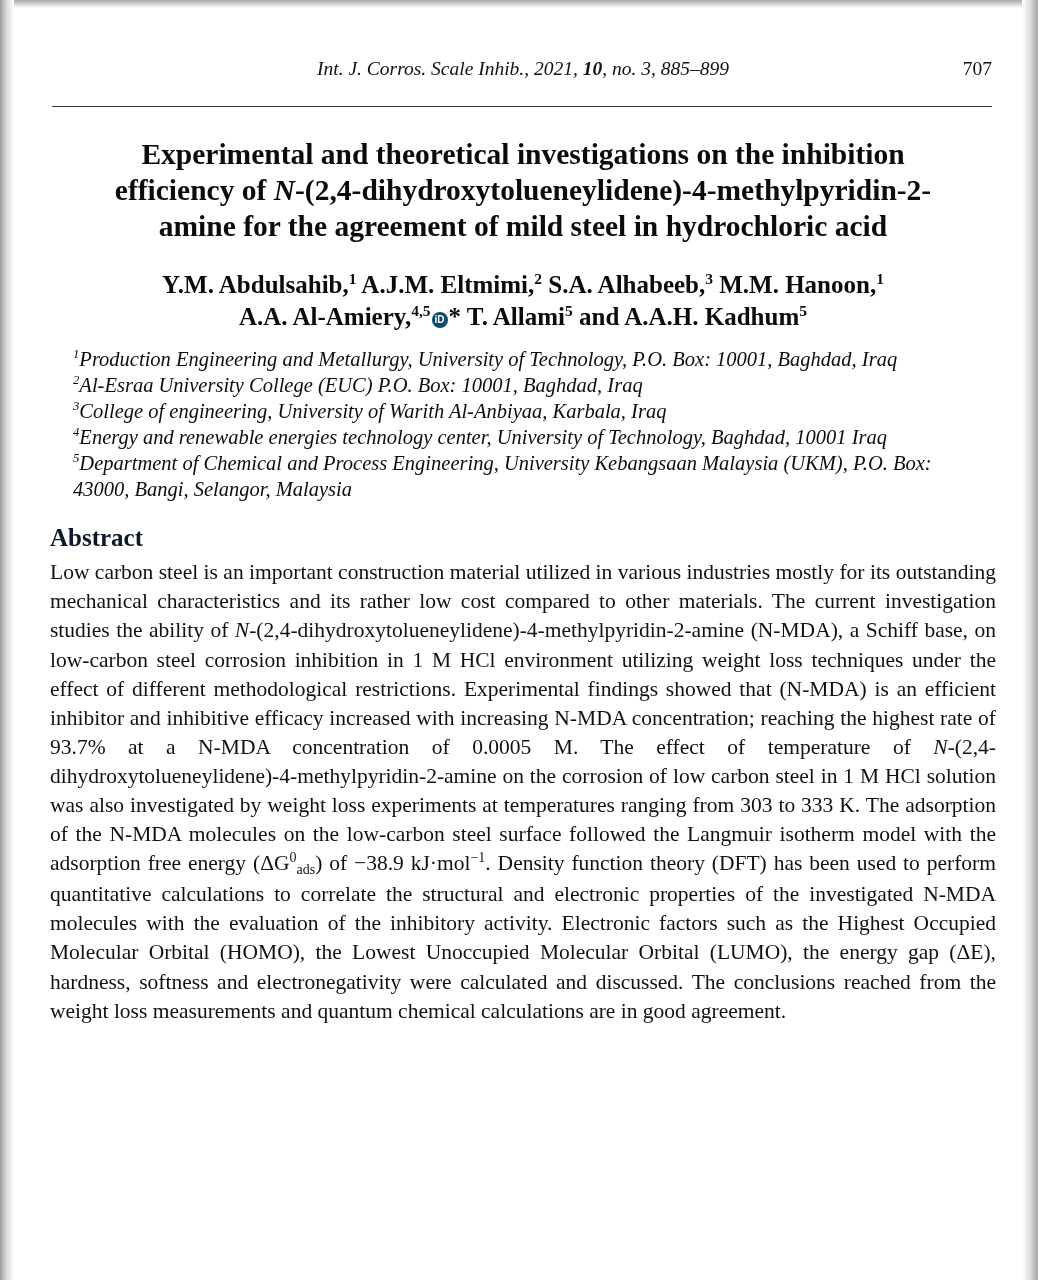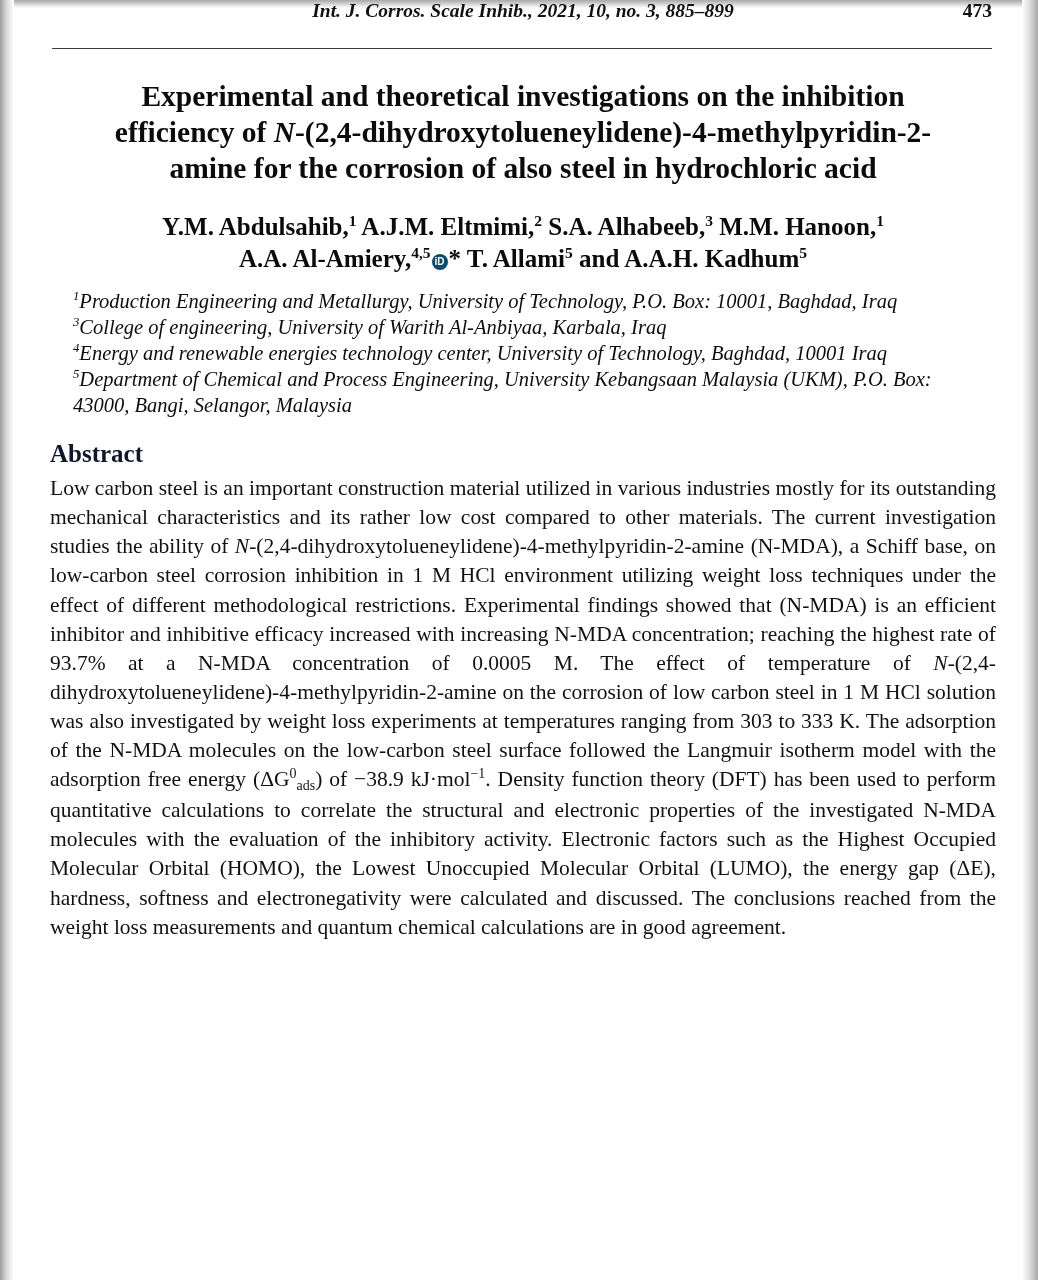--- a/index.html
+++ b/index.html
@@ -43,25 +43,25 @@
   .content {
     position: relative;
     padding: 0 38px 0 46px;
   }
 
   
   .runhead {
     display: flex;
     align-items: baseline;
     justify-content: center;
+    padding-top: 58px;
     font-size: 19.5px;
     font-style: italic;
     color: #111;
     position: relative;
-    font-weight: bold;
   }
   .runhead .journal {
     white-space: nowrap;
   }
   .runhead .journal b {
     font-style: italic;
   }
   .runhead .pageno {
     position: absolute;
     right: 8px;
@@ -158,44 +158,45 @@
   <div class="edge-right"></div>
 
   <div class="content">
 
     <div class="runhead">
       <span class="journal">
         <span>Int. J. Corros. Scale Inhib.,</span>
         <span>2021,</span>
         <b>10</b><span>, no. 3, 885–899</span>
       </span>
-      <span class="pageno">473</span>
+      <span class="pageno">707</span>
     </div>
 
     <div class="rule"></div>
 
     <h1 class="title">
       <span>Experimental and theoretical investigations on the inhibition</span><br>
       <span>efficiency of </span><i>N</i><span>-(2,4-dihydroxytolueneylidene)-4-methylpyridin-2-</span><br>
-      <span>amine for the corrosion of also steel in hydrochloric acid</span>
+      <span>amine for the agreement of mild steel in hydrochloric acid</span>
     </h1>
 
     <div class="authors">
       <span>Y.M. Abdulsahib,</span><sup>1</sup>
       <span>A.J.M. Eltmimi,</span><sup>2</sup>
       <span>S.A. Alhabeeb,</span><sup>3</sup>
       <span>M.M. Hanoon,</span><sup>1</sup><br>
       <span>A.A. Al-Amiery,</span><sup>4,5</sup><span class="orcid">iD</span><span>*</span>
       <span>T. Allami</span><sup>5</sup>
       <span>and</span>
       <span>A.A.H. Kadhum</span><sup>5</sup>
     </div>
 
     <div class="affils">
       <span class="line"><sup>1</sup><span>Production Engineering and Metallurgy, University of Technology, P.O. Box: 10001, Baghdad, Iraq</span></span>
+      <span class="line"><sup>2</sup><span>Al-Esraa University College (EUC) P.O. Box: 10001, Baghdad, Iraq</span></span>
       <span class="line"><sup>3</sup><span>College of engineering, University of Warith Al-Anbiyaa, Karbala, Iraq</span></span>
       <span class="line"><sup>4</sup><span>Energy and renewable energies technology center, University of Technology, Baghdad, 10001 Iraq</span></span>
       <span class="line"><sup>5</sup><span>Department of Chemical and Process Engineering, University Kebangsaan Malaysia (UKM), P.O. Box: 43000, Bangi, Selangor, Malaysia</span></span>
     </div>
 
     <div class="abstract-head">Abstract</div>
     <div class="abstract-body"><span>Low carbon steel is an important construction material utilized in various industries mostly for its outstanding mechanical characteristics and its rather low cost compared to other materials. The current investigation studies the ability of </span><i>N</i><span>-(2,4-dihydroxytolueneylidene)-4-methylpyridin-2-amine (N-MDA), a Schiff base, on low-carbon steel corrosion inhibition in 1 M HCl environment utilizing weight loss techniques under the effect of different methodological restrictions. Experimental findings showed that (N-MDA) is an efficient inhibitor and inhibitive efficacy increased with increasing N-MDA concentration; reaching the highest rate of 93.7% at a N-MDA concentration of 0.0005 M. The effect of temperature of </span><i>N</i><span>-(2,4-dihydroxytolueneylidene)-4-methylpyridin-2-amine on the corrosion of low carbon steel in 1 M HCl solution was also investigated by weight loss experiments at temperatures ranging from 303 to 333 K. The adsorption of the N-MDA molecules on the low-carbon steel surface followed the Langmuir isotherm model with the adsorption free energy (ΔG</span><span class="nowrap"><sup class="supr">0</sup><sub class="sub">ads</sub></span><span>) of −38.9 kJ·mol</span><sup class="supr">−1</sup><span>. Density function theory (DFT) has been used to perform quantitative calculations to correlate the structural and electronic properties of the investigated N-MDA molecules with the evaluation of the inhibitory activity. Electronic factors such as the Highest Occupied Molecular Orbital (HOMO), the Lowest Unoccupied Molecular Orbital (LUMO), the energy gap (ΔE), hardness, softness and electronegativity were calculated and discussed. The conclusions reached from the weight loss measurements and quantum chemical calculations are in good agreement.</span></div>
 
   </div>
 </div>

